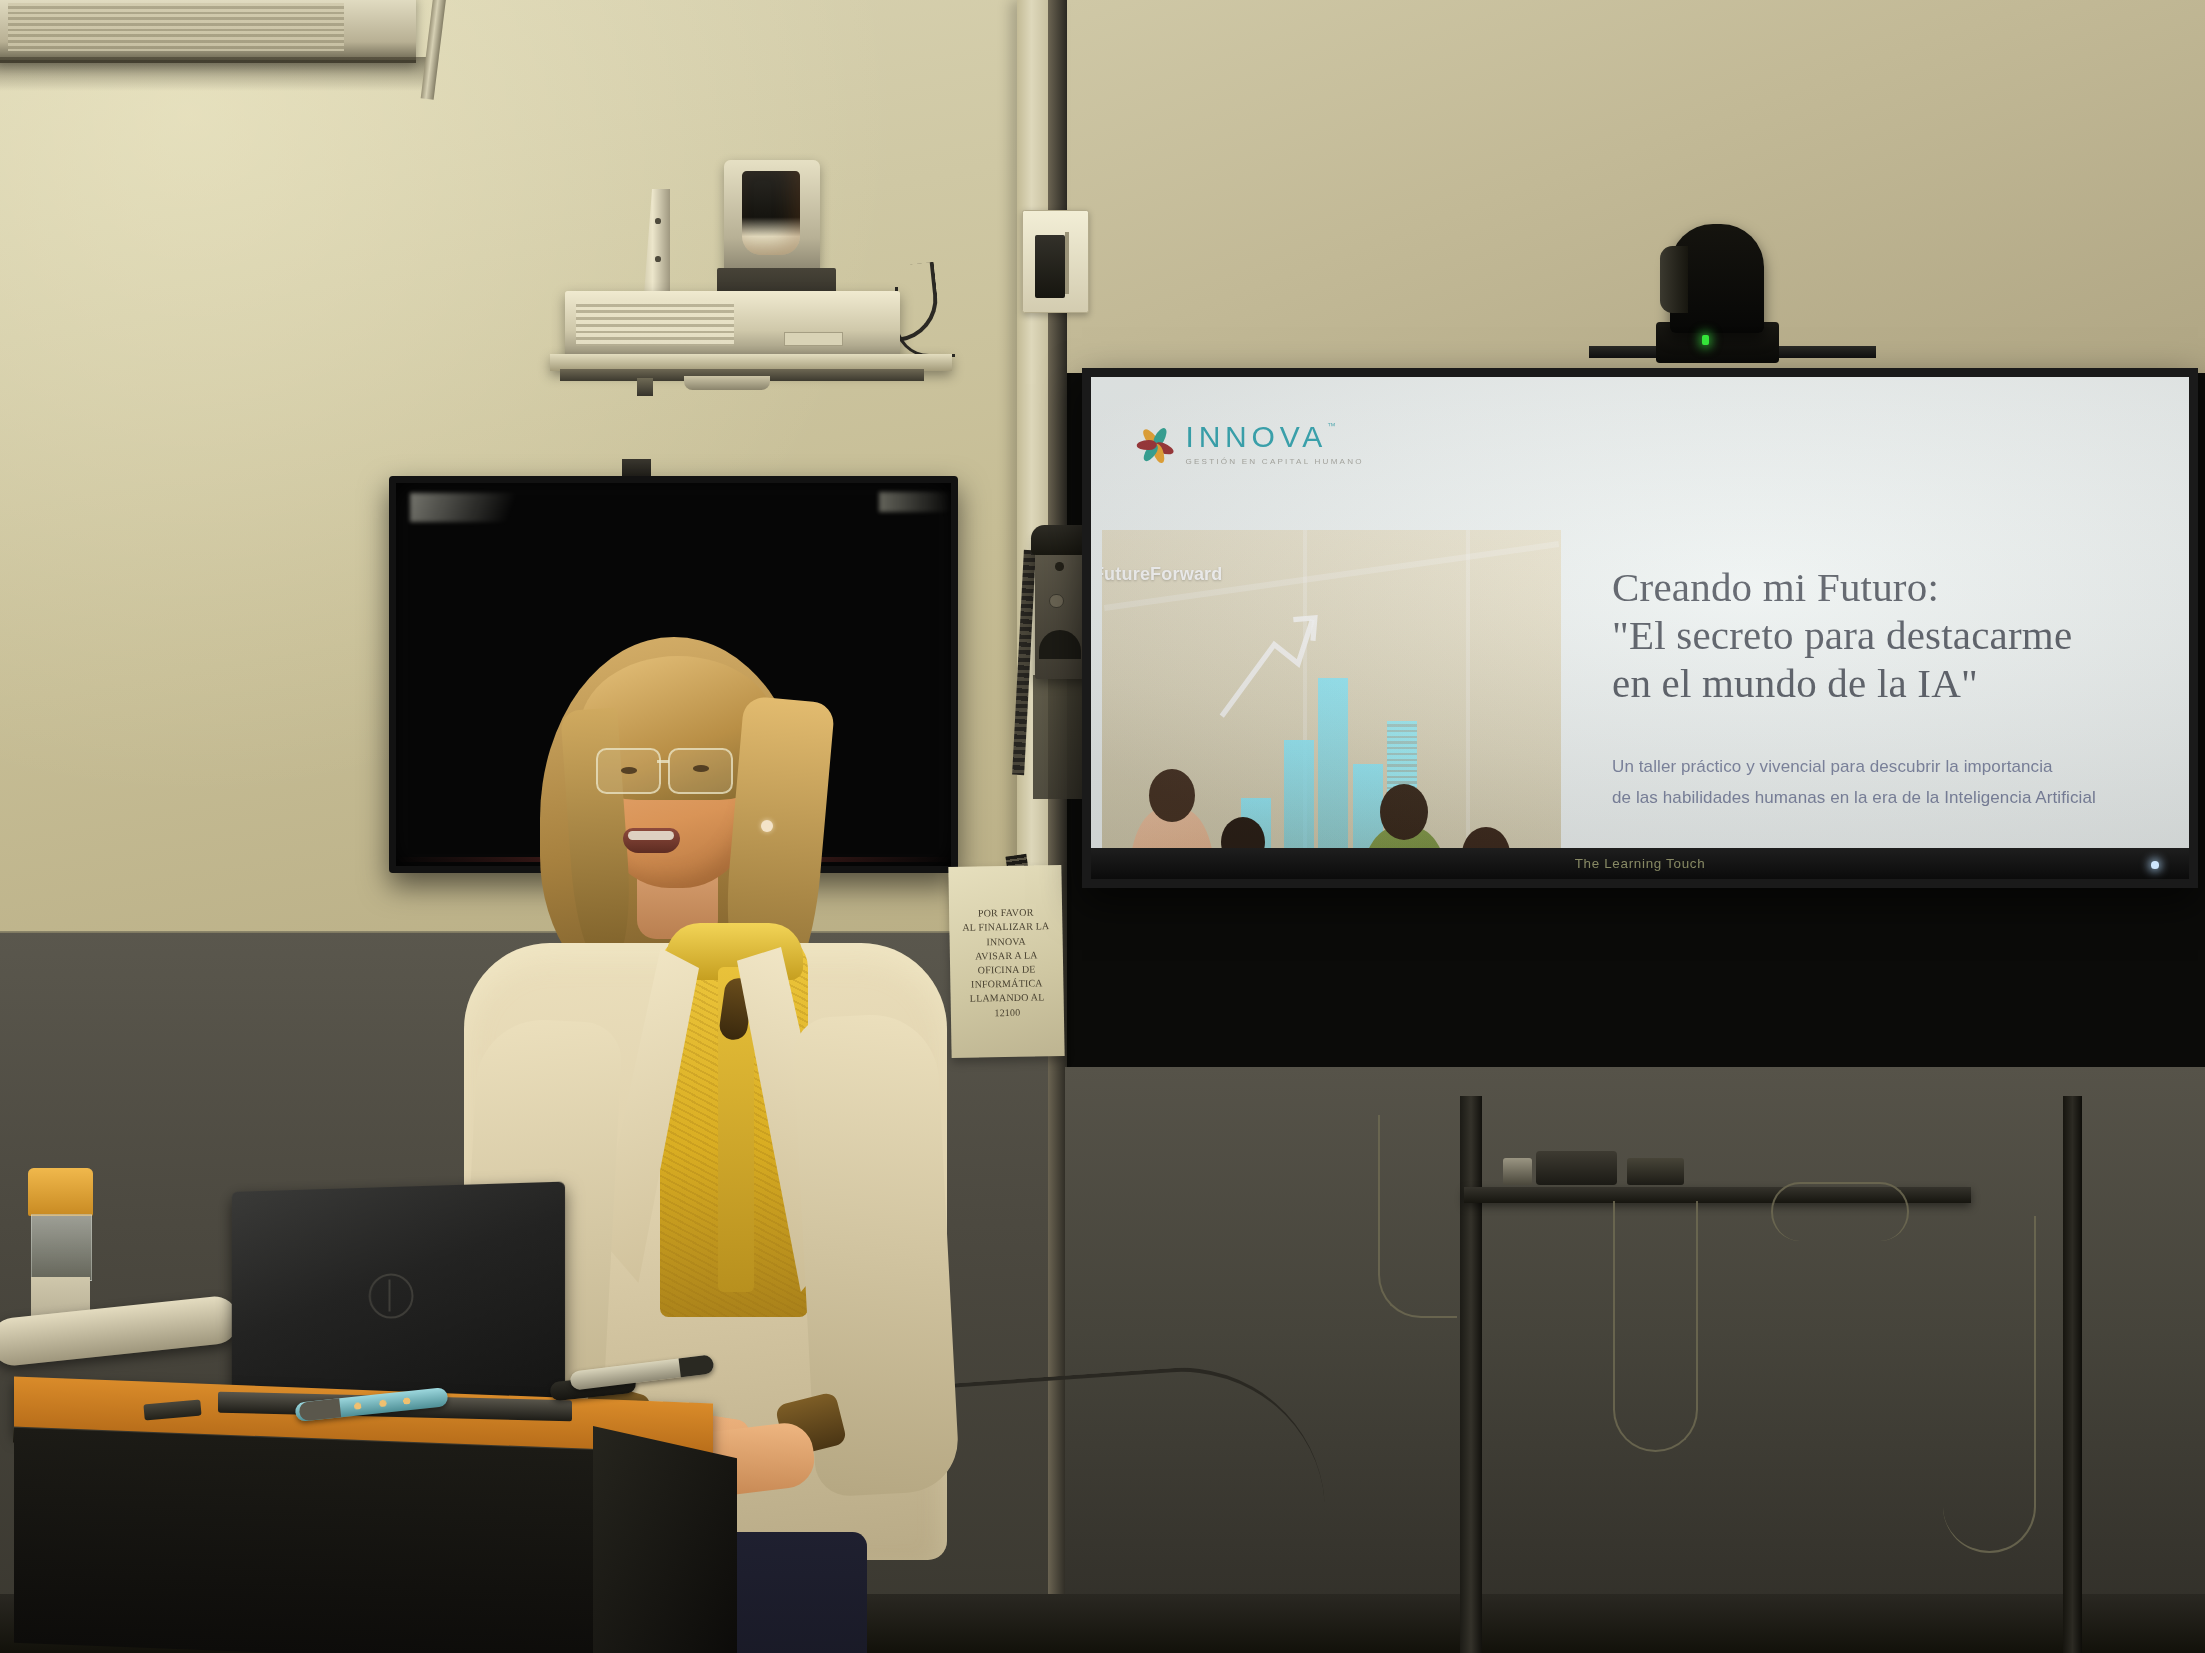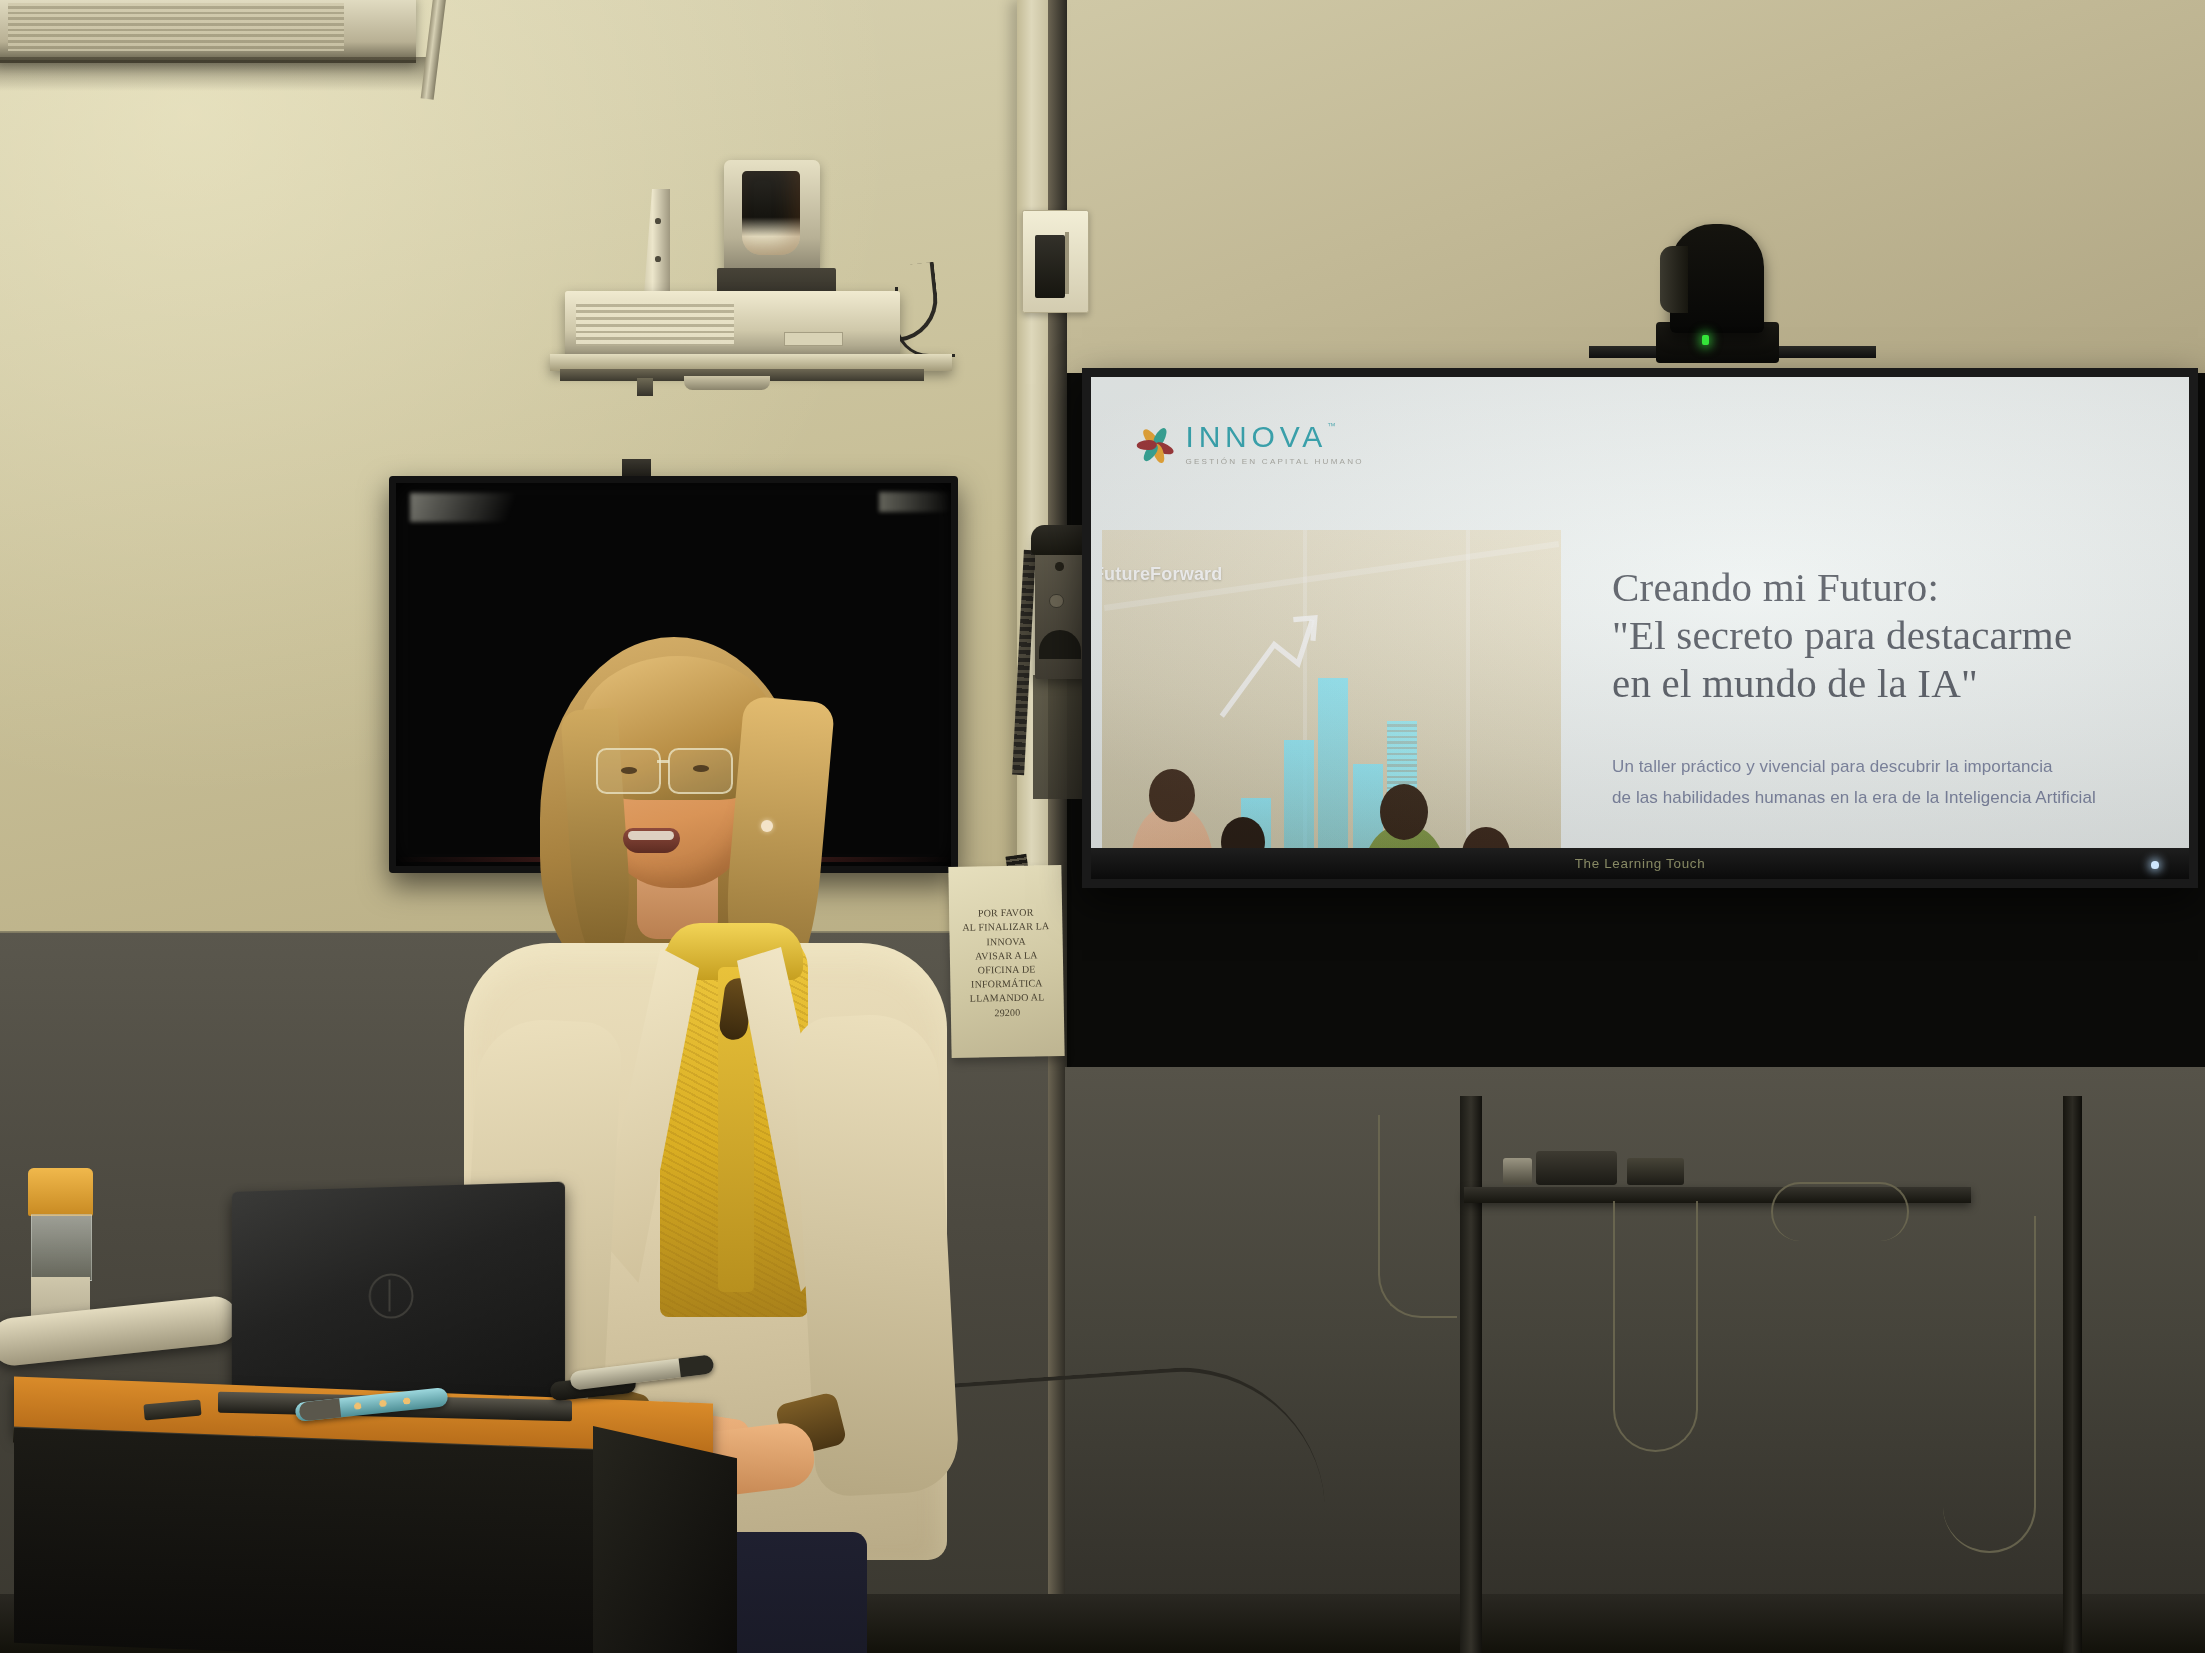--- a/index.html
+++ b/index.html
@@ -679,21 +679,21 @@
 
   <div class="sign-clip"></div>
   <div class="sign">
     <div class="ln">POR FAVOR</div>
     <div class="ln">AL FINALIZAR LA</div>
     <div class="ln">INNOVA</div>
     <div class="ln">AVISAR A LA</div>
     <div class="ln">OFICINA DE</div>
     <div class="ln">INFORMÁTICA</div>
     <div class="ln">LLAMANDO AL</div>
-    <div class="ln">29200</div>
+    <div class="ln">12100</div>
   </div>
 
   <div class="stand-post"></div>
   <div class="stand-post-r"></div>
   <div class="stand-shelf"></div>
   <div class="stand-gear"></div>
   <div class="stand-gear2"></div>
   <div class="stand-gear3"></div>
   <div class="cable c1"></div>
   <div class="cable c2"></div>

